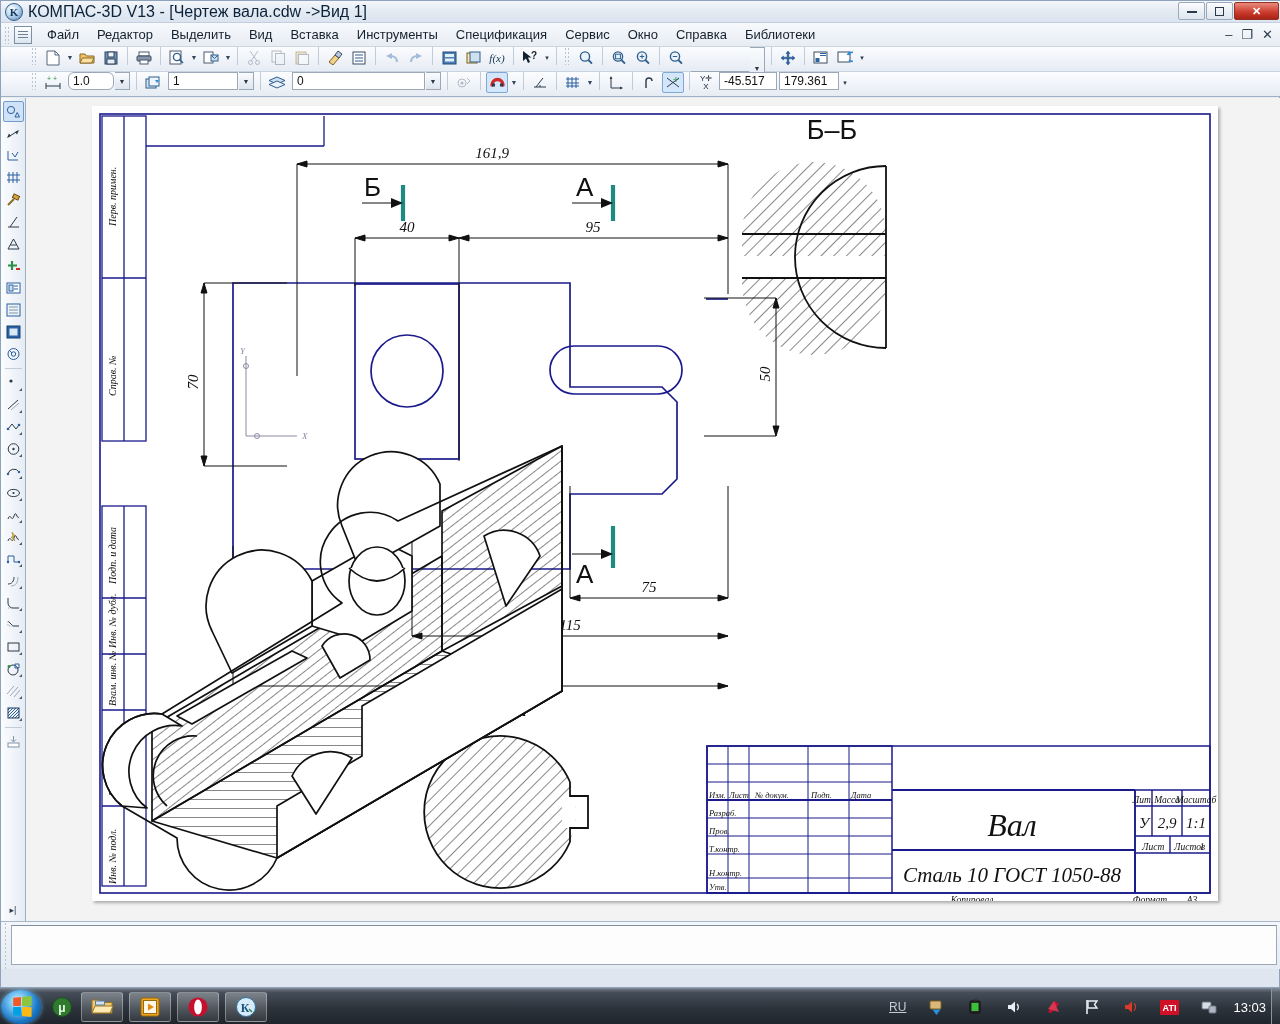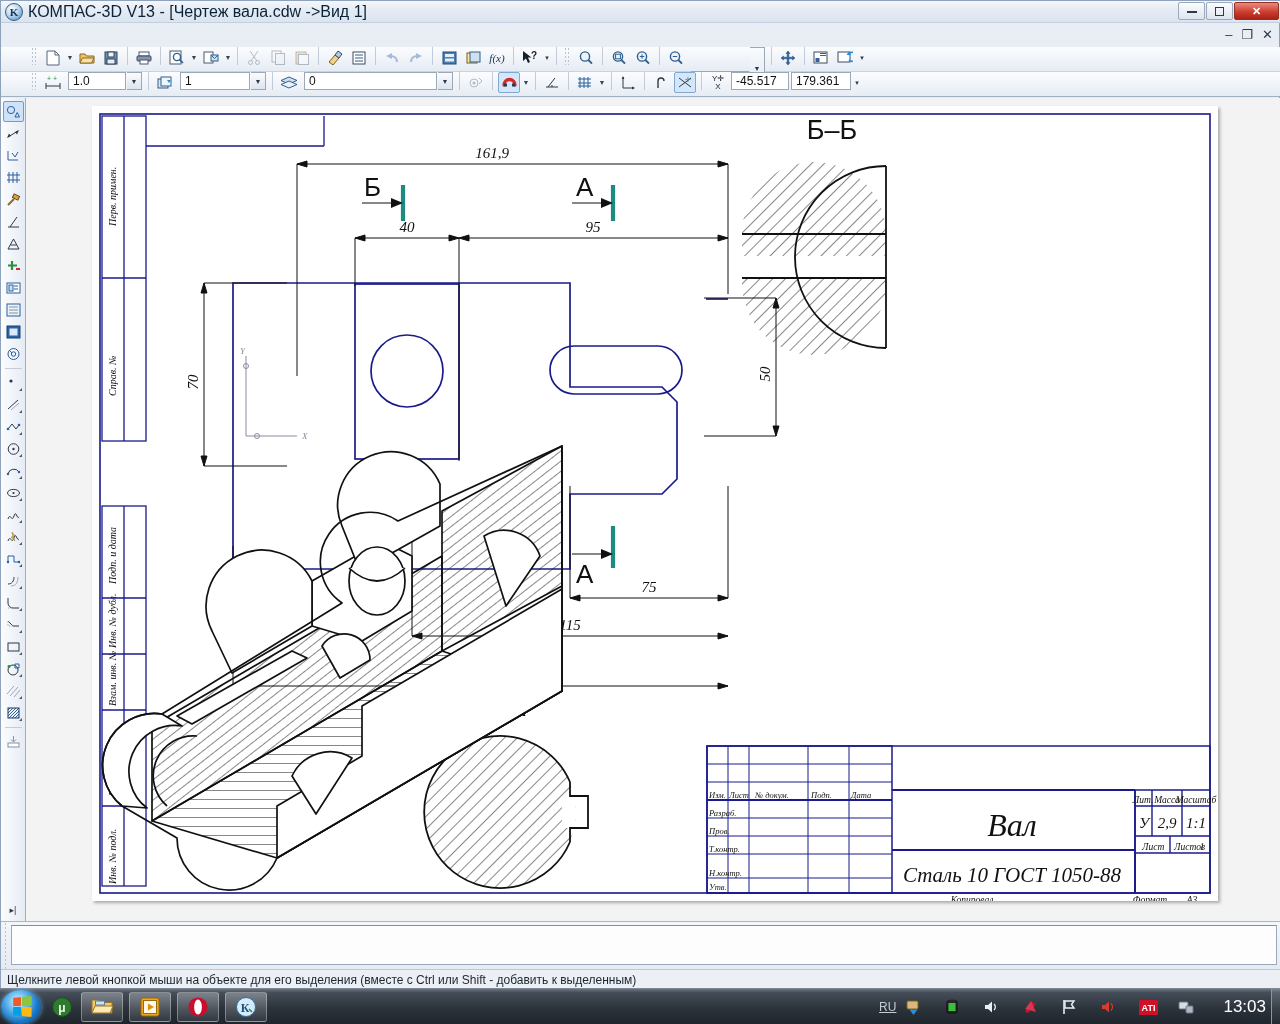--- a/index.html
+++ b/index.html
@@ -173,22 +173,22 @@
   .tb-quick { width:26px; height:26px; margin-left:8px;
     display:flex; align-items:center; justify-content:center; }
   .tb-task {
     width:42px; height:30px; margin-left:6px; border-radius:3px;
     border:1px solid rgba(255,255,255,.32);
     background: linear-gradient(rgba(255,255,255,.30), rgba(255,255,255,.08));
     display:flex; align-items:center; justify-content:center;
   }
   #tray { position:absolute; right:4px; top:0; height:36px; display:flex; align-items:center; gap:9px;
     color:#e8eef5; font-size:12px; }
-  #tray .tray-ico { width:30px; height:17px; display:flex; align-items:center; justify-content:flex-start; }
-  #tray .clock { color:#fff; font-size:17px; margin:0 10px 0 6px; }
+  #tray .tray-ico { width:30px; height:17px; display:flex; align-items:center; justify-content:flex-end; }
+  #tray .clock { color:#fff; font-size:13px; margin:0 10px 0 6px; }
   #show-desktop { position:absolute; right:0; top:0; width:9px; height:36px;
     border-left:1px solid #8b959f; background:linear-gradient(rgba(255,255,255,.12),rgba(255,255,255,.02)); }
 
   
   .sq { display:block; }
 </style>
 </head>
 <body>
 
 <div id="app-window">
@@ -200,20 +200,35 @@
       <div class="wb">
         <span class="sq" style="width:10px;height:3px;border-bottom:2px solid #2b3a4a;"></span>
       </div>
       <div class="wb">
         <span class="sq" style="width:9px;height:9px;border:1.6px solid #2b3a4a;"></span>
       </div>
       <div class="wb close">✕</div>
     </div>
   </div>
 
+  <div id="menubar">
+    <div class="grip"></div>
+    <div class="doc-icon"></div>
+    <div class="menu-item">Файл</div>
+    <div class="menu-item">Редактор</div>
+    <div class="menu-item">Выделить</div>
+    <div class="menu-item">Вид</div>
+    <div class="menu-item">Вставка</div>
+    <div class="menu-item">Инструменты</div>
+    <div class="menu-item">Спецификация</div>
+    <div class="menu-item">Сервис</div>
+    <div class="menu-item">Окно</div>
+    <div class="menu-item">Справка</div>
+    <div class="menu-item">Библиотеки</div>
+  </div>
 
   <div id="mdi-buttons">
     <span>–</span>
     <span>❐</span>
     <span>✕</span>
   </div>
 
   <div class="toolbar-row" id="toolbar1">
     <div class="grip"></div>
 
@@ -400,21 +415,21 @@
 
     <div class="tb-btn">
       <svg width="18" height="16" viewBox="0 0 18 16">
           <line x1="2" y1="11" x2="16" y2="11" stroke="#2b3a4a"></line>
           <line x1="2" y1="8" x2="2" y2="14" stroke="#2b3a4a"></line>
           <line x1="16" y1="8" x2="16" y2="14" stroke="#2b3a4a"></line>
           <text x="3" y="6" font-size="7" fill="#2b8f45" font-family="Liberation Sans">+ +</text>
         </svg>
     </div>
     <div class="tb-combo">
-      <div class="tb-field" style="width:58px;">1.0</div>
+      <div class="tb-field" style="width:46px;border-radius:6px;">1.0</div>
       <div class="cbtn">▼</div>
     </div>
     <div class="tb-sep"></div>
 
     <div class="tb-btn">
       <svg width="17" height="16" viewBox="0 0 17 16">
           <rect x="1" y="4" width="10" height="9" fill="#d7e6f5" stroke="#2f5f8c"></rect>
           <rect x="4" y="2" width="10" height="9" fill="#eef5fc" stroke="#2f5f8c"></rect>
           <polygon points="10,5 14,5 12,8" fill="#2b8fd6"></polygon>
         </svg>
@@ -1044,23 +1059,20 @@
         </g>
       </svg>
     </div>
   </div>
 
   <div id="prop-panel">
     <div class="pp-grip"></div>
     <div class="pp-box"></div>
   </div>
 
-  <div id="statusbar">
-    <span>Щелкните левой кнопкой мыши на объекте для его выделения (вместе с Ctrl или Shift - добавить к выделенным)</span>
-  </div>
 </div>
 
 <div id="taskbar">
   <div id="start-orb">
     <div class="flag">
       <i style="background:#f05a28"></i>
         <i style="background:#8bc63e"></i>
       <i style="background:#00a0e3"></i>
         <i style="background:#fdb913"></i>
     </div>

